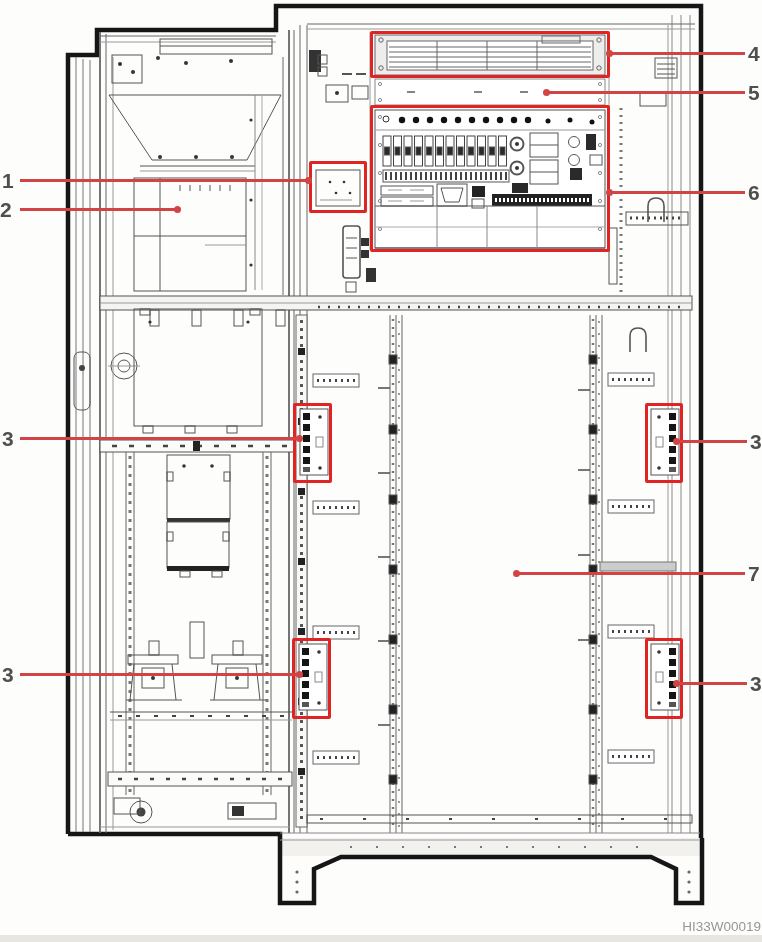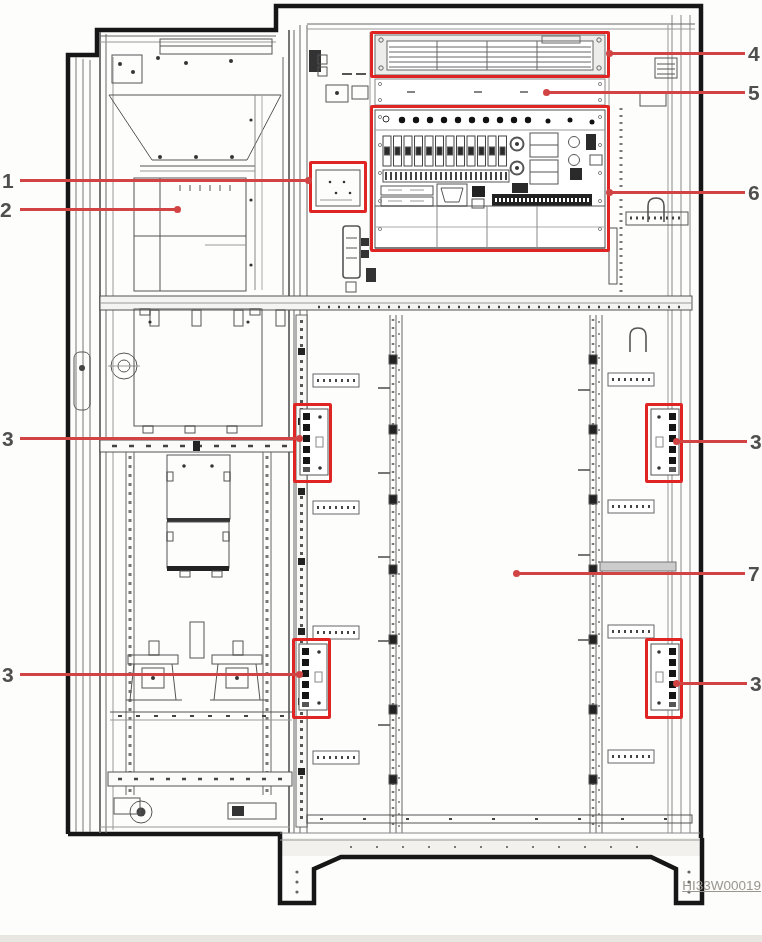--- a/index.html
+++ b/index.html
@@ -4,21 +4,21 @@
 <style>
   html,body{margin:0;padding:0;background:#fff;}
   .stage{position:relative;width:762px;height:942px;background:#fdfdfc;overflow:hidden;
          font-family:"Liberation Sans", sans-serif;}
   .stage svg{position:absolute;left:0;top:0;}
   .callout{position:absolute;font-size:21px;font-weight:700;color:var(--label,#4f4f4f);
            line-height:21px;letter-spacing:0;}
   .leader{position:absolute;height:3px;background:var(--leader,#d24444);}
   .ldot{position:absolute;width:7px;height:7px;border-radius:50%;background:var(--leader,#d24444);}
   .hlbox{position:absolute;border:3px solid var(--hl,#e02424);border-radius:2px;box-sizing:border-box;}
-  .figcode{position:absolute;right:1px;top:878px;font-size:13.5px;color:#9a968f;font-weight:400;text-decoration:underline;}
+  .figcode{position:absolute;right:1px;top:919px;font-size:13.5px;color:#9a968f;font-weight:400;}
   .bstrip{position:absolute;left:0;top:935px;width:762px;height:7px;background:#e8e6e1;}
 </style>
 </head>
 <body>
 
 <div class="stage">
 
 <svg width="762" height="942" viewBox="0 0 762 942">
   <defs>
     <g id="brk">

